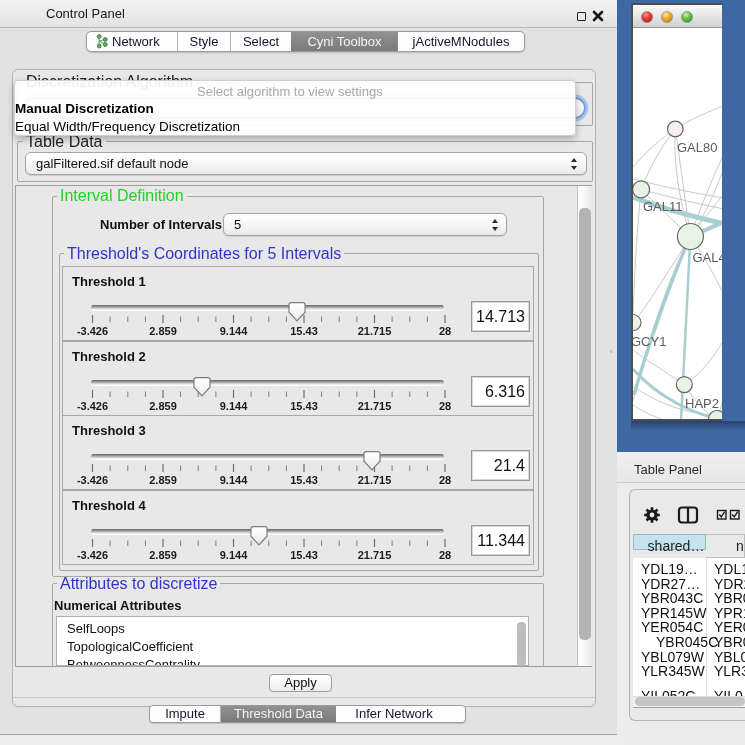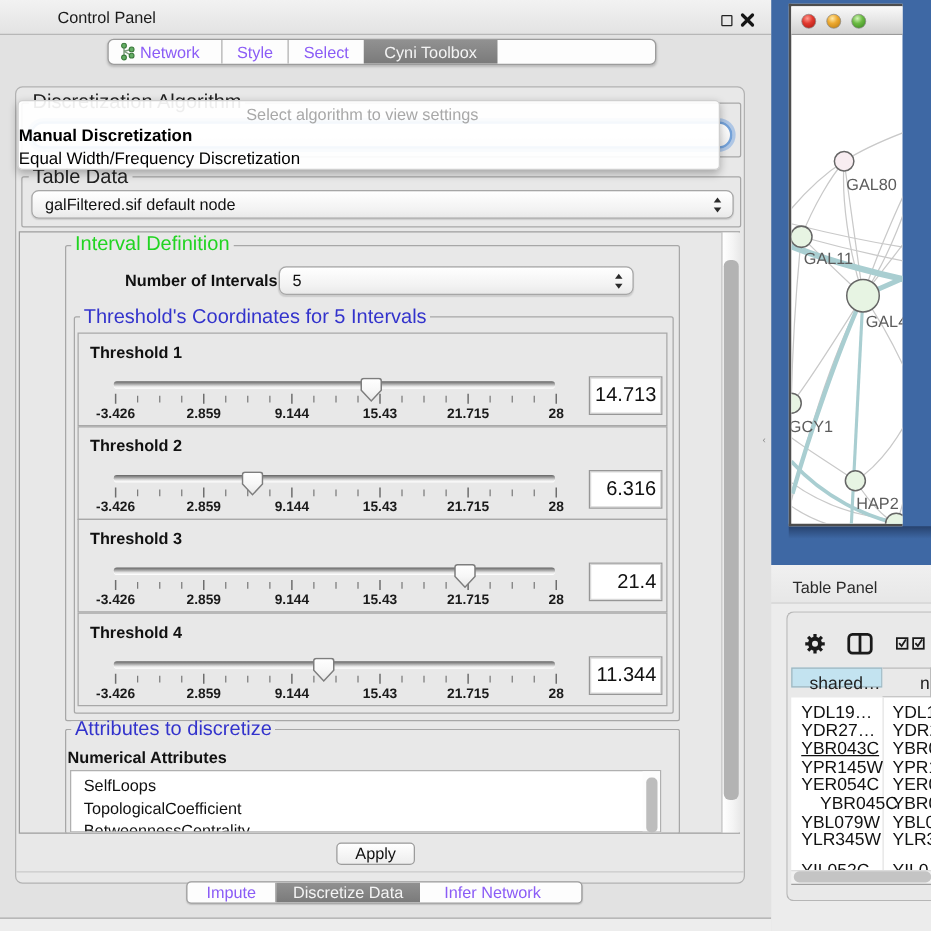--- a/index.html
+++ b/index.html
@@ -15,21 +15,21 @@
   .up{border-bottom:4.5px solid #2a2a2a;}
   .dn{border-top:4.5px solid #2a2a2a;}
   .tpanel{position:absolute;left:62px;width:470px;height:73px;border:1px solid #a8a8a8;}
   .ttitle{position:absolute;left:9px;top:6.5px;font-size:13px;font-weight:bold;color:#111;}
   .track{position:absolute;left:28px;width:353px;top:38px;height:5px;border-radius:2.5px;
          background:linear-gradient(#636363,#9f9f9f 40%,#e3e3e3 80%,#f4f4f4);box-shadow:0 1px 0 rgba(255,255,255,0.9);}
   .vbox{position:absolute;left:408px;top:34px;width:53px;height:29px;background:#fff;
         border:1px solid #979797;box-shadow:inset 0 0 0 1px #d9d9d9;
         font-size:16px;color:#111;text-align:right;line-height:29px;padding-right:4px;}
   .ticklbl{position:absolute;top:57.5px;font-size:11px;font-weight:bold;color:#1a1a1a;transform:translateX(-50%);}
-  .seg{height:100%;float:left;text-align:center;font-size:13px;color:#8b5cf6;box-sizing:border-box;}
+  .seg{height:100%;float:left;text-align:center;font-size:13px;color:#0f172a;box-sizing:border-box;}
   .segline{border-right:1px solid #b0b0b0;}
   .segdark{background:linear-gradient(#919191,#7a7a7a);color:#f4f4f4;}
   .row{position:absolute;left:8px;font-size:14px;color:#111;white-space:nowrap;}
 </style>
 </head>
 <body>
 
 <div class="abs" id="cpanel" style="left:0;top:0;width:617px;height:734px;background:#e2e2e2;"></div>
 <div class="abs" style="left:0;top:734px;width:617px;height:11px;background:#ededed;border-top:1px solid #a6a6a6;"></div>
 
@@ -39,20 +39,21 @@
 <div class="abs" style="left:577px;top:12px;width:7px;height:7px;border:1.5px solid #222;border-radius:1px;"></div>
 <svg class="abs" style="left:591px;top:9px;" width="14" height="14" viewBox="0 0 14 14">
  <path d="M3,3 L11,11 M11,3 L3,11" stroke="#151515" stroke-width="2.6" stroke-linecap="round"></path>
 </svg>
 
 <div class="abs" style="left:86px;top:31px;width:439px;height:21px;background:#fdfdfd;border:1px solid #9c9c9c;border-radius:5px;box-sizing:border-box;overflow:hidden;box-shadow:0 1px 2px rgba(0,0,0,0.18);">
   <div class="seg segline" style="width:91px;line-height:19px;padding-left:25px;text-align:left;box-sizing:border-box;">Network</div>
   <div class="seg segline" style="width:53px;line-height:19px;">Style</div>
   <div class="seg" style="width:60px;line-height:19px;">Select</div>
   <div class="seg segdark" style="width:107px;line-height:19px;">Cyni Toolbox</div>
+  <div class="seg" style="width:126px;line-height:19px;">jActiveMNodules</div>
 </div>
 <svg class="abs" style="left:96px;top:34px;" width="13" height="15" viewBox="0 0 13 15">
   <path d="M3.2,2.5 L3.2,12 M3.2,7 L9.3,5.5 M3.2,7 L9.3,10.5" stroke="#7a9a7a" stroke-width="1.1" fill="none"></path>
   <circle cx="3.2" cy="2.5" r="1.9" fill="#63ad63" stroke="#3c7a3c" stroke-width="0.9"></circle>
   <circle cx="9.3" cy="5.5" r="1.9" fill="#63ad63" stroke="#3c7a3c" stroke-width="0.9"></circle>
   <circle cx="9.3" cy="10.5" r="1.9" fill="#63ad63" stroke="#3c7a3c" stroke-width="0.9"></circle>
   <circle cx="3.2" cy="12" r="1.9" fill="#63ad63" stroke="#3c7a3c" stroke-width="0.9"></circle>
 </svg>
 
 <div class="abs" style="left:12px;top:69px;width:584px;height:638px;border:1px solid #b2b2b2;border-radius:6px;background:#e8e8e8;box-sizing:border-box;"></div>
@@ -273,21 +274,21 @@
 </div>
 <div class="abs" style="left:514px;top:617px;width:14px;height:48px;background:#fdfdfd;"></div>
 <div class="abs" style="left:517px;top:622px;width:9px;height:44px;background:#bdbdbd;border-radius:4px;"></div>
 
 <div class="abs" style="left:13px;top:697px;width:582px;height:1px;background:#c9c9c9;"></div>
 
 <div class="abs" style="left:269px;top:674px;width:63px;height:18px;background:linear-gradient(#ffffff,#ededed);border:1px solid #9c9c9c;border-radius:4px;box-sizing:border-box;text-align:center;font-size:13px;line-height:16px;color:#111;">Apply</div>
 
 <div class="abs" style="left:149px;top:705px;width:317px;height:18px;background:#fdfdfd;border:1px solid #9b9b9b;border-radius:4px;box-sizing:border-box;overflow:hidden;box-shadow:0 1px 1px rgba(0,0,0,0.15);">
   <div class="seg segline" style="width:71px;line-height:16px;">Impute Data</div>
-  <div class="seg segdark" style="width:115px;line-height:16px;">Discretize Data</div>
+  <div class="seg segdark" style="width:115px;line-height:16px;">Threshold Data</div>
   <div class="seg" style="width:116px;line-height:16px;">Infer Network</div>
 </div>
 
 <div class="abs" style="left:610px;top:347px;font-size:8px;color:#8a8a8a;">‹</div>
 
 <div class="abs" style="left:14px;top:80px;width:562px;height:56px;background:rgba(255,255,255,0.92);border:1px solid #cfcfcf;border-radius:4px;box-shadow:0 3px 7px rgba(0,0,0,0.28);box-sizing:border-box;"></div>
 <div class="abs" style="left:197px;top:84px;font-size:13px;color:#a8a8a8;">Select algorithm to view settings</div>
 <div class="abs" style="left:15px;top:101px;font-size:13.5px;font-weight:bold;color:#000;">Manual Discretization</div>
 <div class="abs" style="left:15px;top:119px;font-size:13.5px;color:#000;">Equal Width/Frequency Discretization</div>
 
@@ -409,21 +410,21 @@
 <div class="abs" style="left:633px;top:534px;width:112px;height:24px;">
   <div class="abs" style="left:0;top:0;width:73px;height:16px;background:#c3e3f0;border:1px solid #9fb6bf;box-sizing:border-box;text-align:center;text-indent:13px;font-size:14px;color:#222;line-height:23px;">shared…</div>
   <div class="abs" style="left:73px;top:0;width:39px;height:24px;background:#e9e9e9;border:1px solid #bcbcbc;border-left:none;box-sizing:border-box;font-size:14px;color:#222;line-height:23px;"><span style="padding-left:30px;">n</span></div>
 </div>
 <div class="abs" style="left:633px;top:558px;width:112px;height:138px;background:#fff;overflow:hidden;">
   <div class="abs" style="left:73px;top:0;width:1px;height:138px;background:#e4e4e4;"></div>
   <div class="row" style="top:3px;">YDL19…</div>    
     <div class="row" style="left:81px;top:3px;">YDL1</div>
   <div class="row" style="top:17.6px;">YDR27…</div> 
     <div class="row" style="left:81px;top:17.6px;">YDR2</div>
-  <div class="row" style="top:32.2px;text-decoration:underline;">YBR043C</div>      
+  <div class="row" style="top:32.2px;">YBR043C</div>      
     <div class="row" style="left:81px;top:32.2px;">YBR0</div>
   <div class="row" style="top:46.8px;">YPR145W</div>      
     <div class="row" style="left:81px;top:46.8px;">YPR1</div>
   <div class="row" style="top:61.4px;">YER054C</div>      
     <div class="row" style="left:81px;top:61.4px;">YER0</div>
   <div class="row" style="top:76px;margin-left:15px;">YBR045C</div>        
     <div class="row" style="left:81px;top:76px;">YBR0</div>
   <div class="row" style="top:90.6px;">YBL079W</div>      
     <div class="row" style="left:81px;top:90.6px;">YBL0</div>
   <div class="row" style="top:105.2px;">YLR345W</div>     

